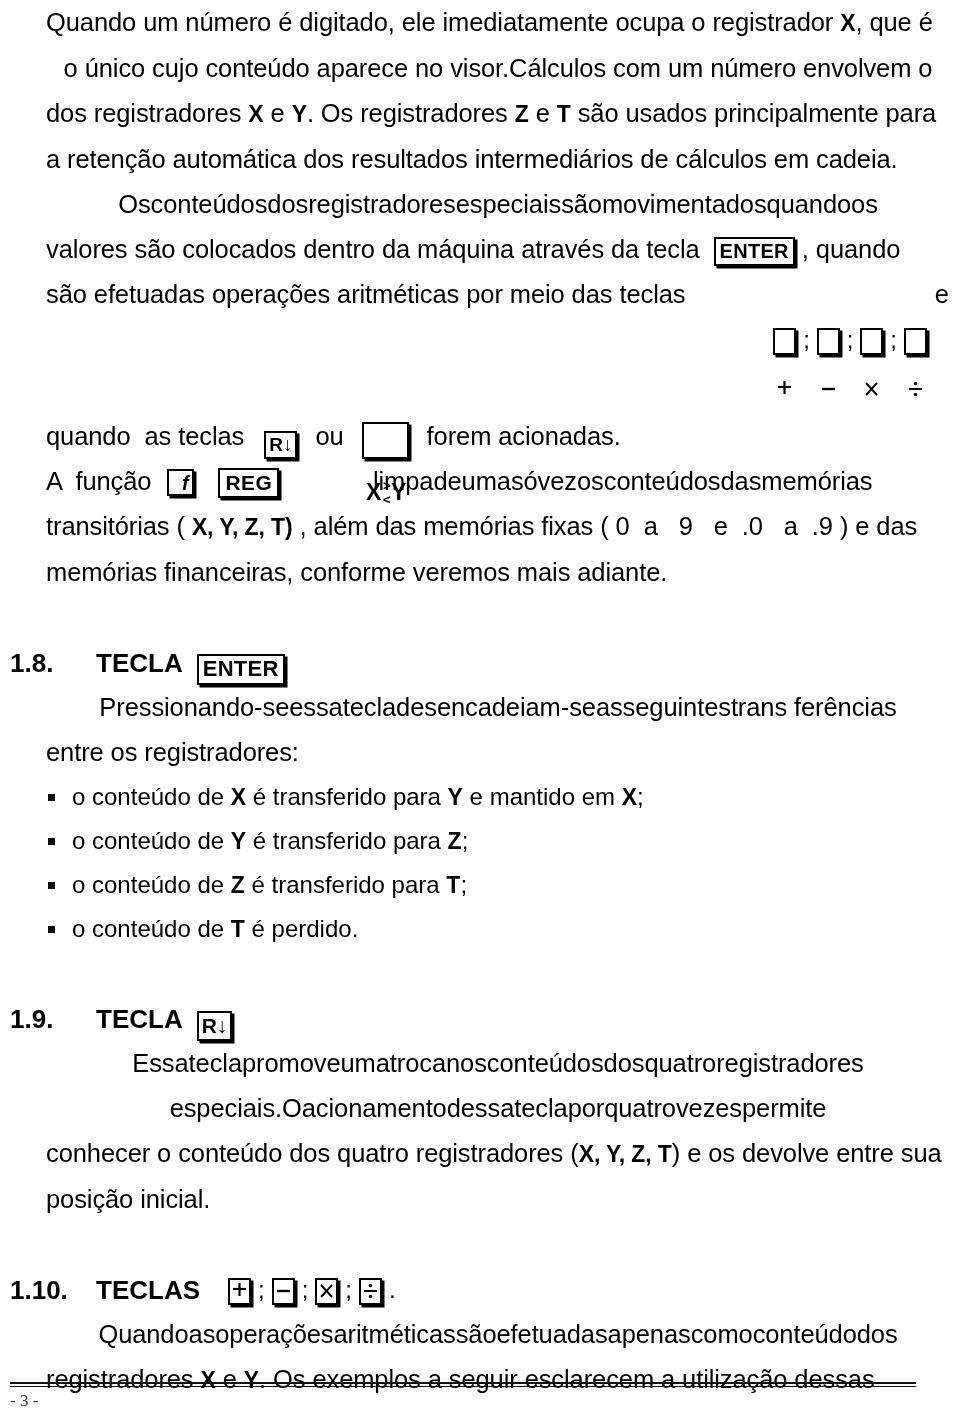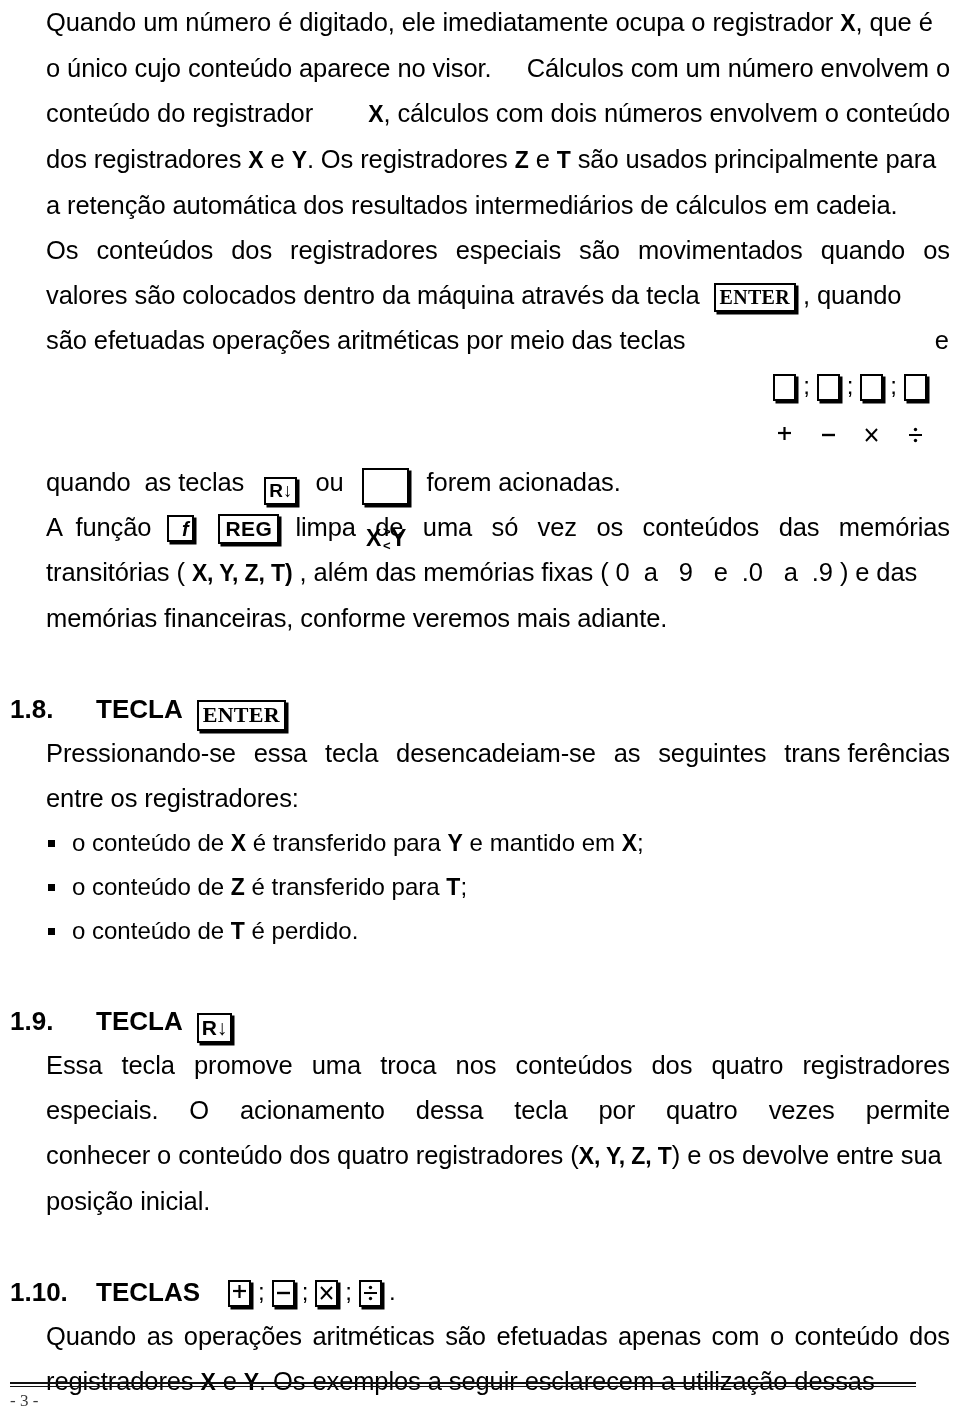--- a/index.html
+++ b/index.html
@@ -45,21 +45,21 @@
   .para.first {
     padding-left: 36px;
   }
   
   .jline {
     display: flex;
     align-items: baseline;
     white-space: nowrap;
   }
   .jline.spread {
-    justify-content: space-between;
+    justify-content: center;
   }
   .jline > span { white-space: pre; }
 
   b, .reg {
     font-weight: bold;
   }
   .reg {
     font-size: 23px;
     font-weight: bold;
   }
@@ -115,21 +115,20 @@
     font-weight: bold;
     line-height: 1;
     text-align: center;
     position: relative;
     box-sizing: border-box;
   }
   .key.enter {
     font-size: 20px;
     padding: 2px 4px 3px 4px;
     letter-spacing: 0.3px;
-    font-family: Liberation Serif, serif;
   }
   .key.reg {
     font-size: 21px;
     padding: 2px 5px 3px 5px;
     letter-spacing: 0.5px;
   }
   .key.fkey {
     font-size: 20px;
     width: 27px;
     height: 27px;
@@ -195,24 +194,20 @@
 
     <div class="para first">
       <div class="jline">
         <span>Quando um número é digitado, ele imediatamente ocupa o registrador </span>
           <span class="reg">X</span>
           <span>, que é</span>
       </div>
       <div class="jline spread">
         <span>o único cujo conteúdo aparece no visor.</span>
           <span>Cálculos com um número envolvem o</span>
-      </div>
-      <div class="jline spread">
-        <span>conteúdo do registrador </span>
-          <span><span class="reg">X</span><span>, cálculos com dois números envolvem o conteúdo</span></span>
       </div>
       <div class="jline">
         <span>dos registradores </span>
           <span class="reg">X</span>
           <span> e </span>
           <span class="reg">Y</span>
           <span>. Os registradores </span>
           <span class="reg">Z</span>
           <span> e </span>
           <span class="reg">T</span>
@@ -326,20 +321,21 @@
           <span>seguintes</span>
           <span>trans ferências</span>
         </div>
       <div class="jline">
         <span>entre os registradores:</span>
       </div>
     </div>
 
     <ul class="bullets" id="bullets">
         <li><span class="bsq"></span><span>o conteúdo de </span><span class="reg">X</span><span> é transferido para </span><span class="reg">Y</span><span> e mantido em </span><span class="reg">X</span><span>;</span></li>
+        <li><span class="bsq"></span><span>o conteúdo de </span><span class="reg">Y</span><span> é transferido para </span><span class="reg">Z</span><span>;</span></li>
         <li><span class="bsq"></span><span>o conteúdo de </span><span class="reg">Z</span><span> é transferido para </span><span class="reg">T</span><span>;</span></li>
         <li><span class="bsq"></span><span>o conteúdo de </span><span class="reg">T</span><span> é perdido</span><span>.</span></li>
       </ul>
 
     <div class="spacer-lg"></div>
 
     <div class="heading">
       <span class="num">1.9.</span>
       <span class="htext">TECLA</span>
       <span class="key rdown" style="font-size:21px;"><span>R</span><span style="font-weight:normal;">↓</span></span>

